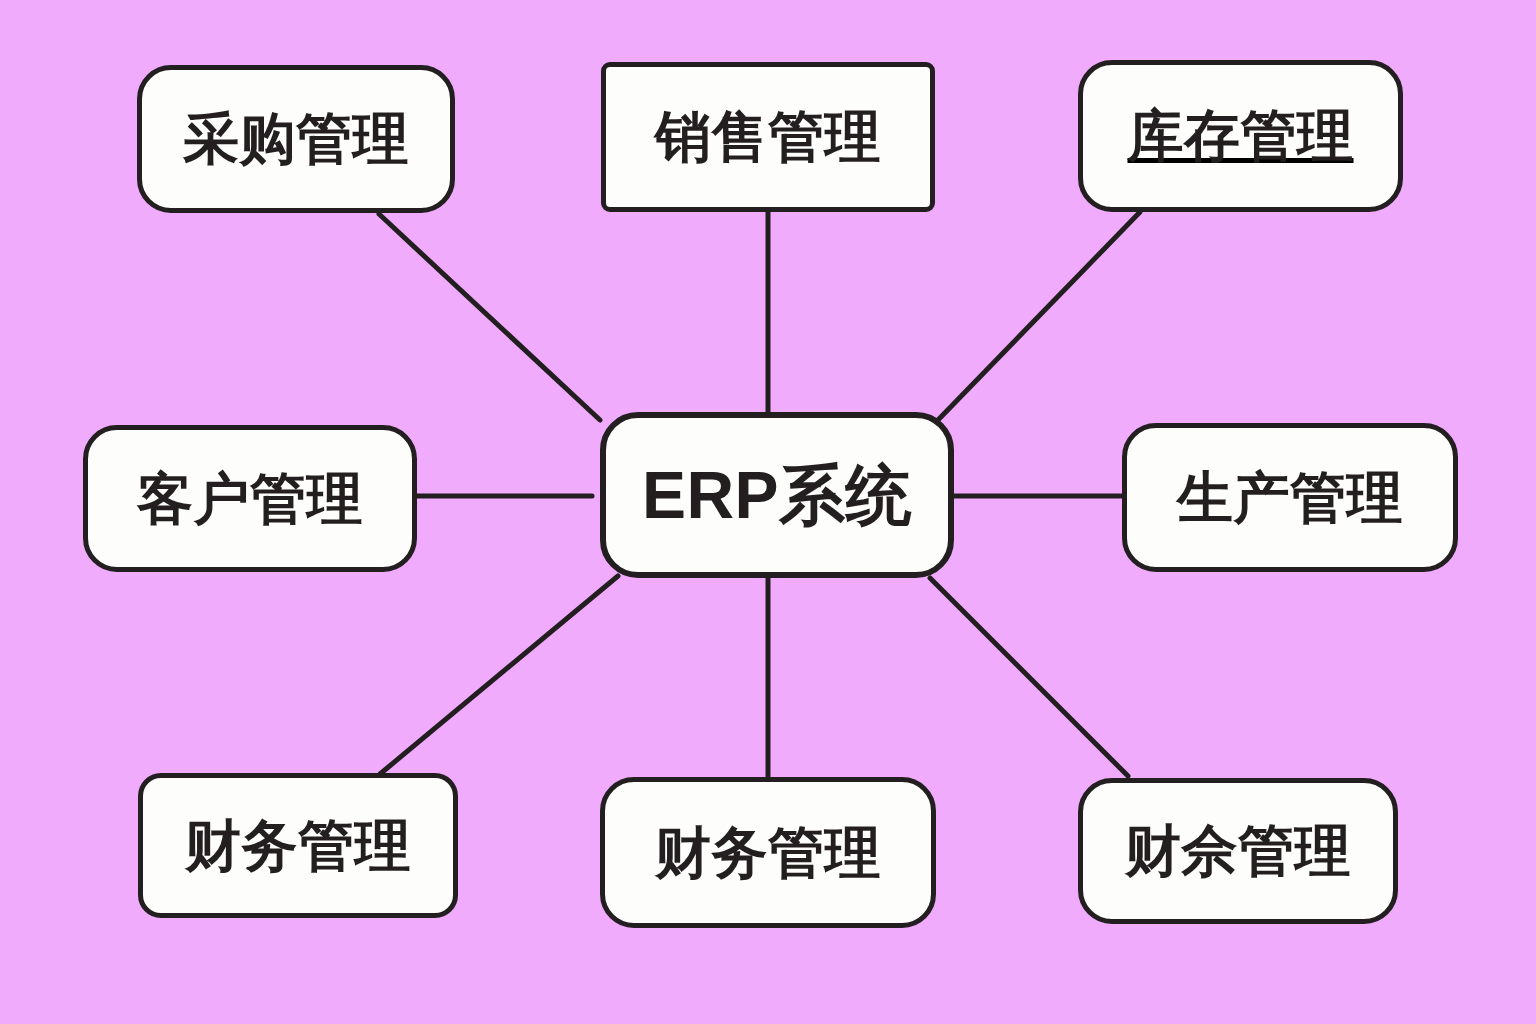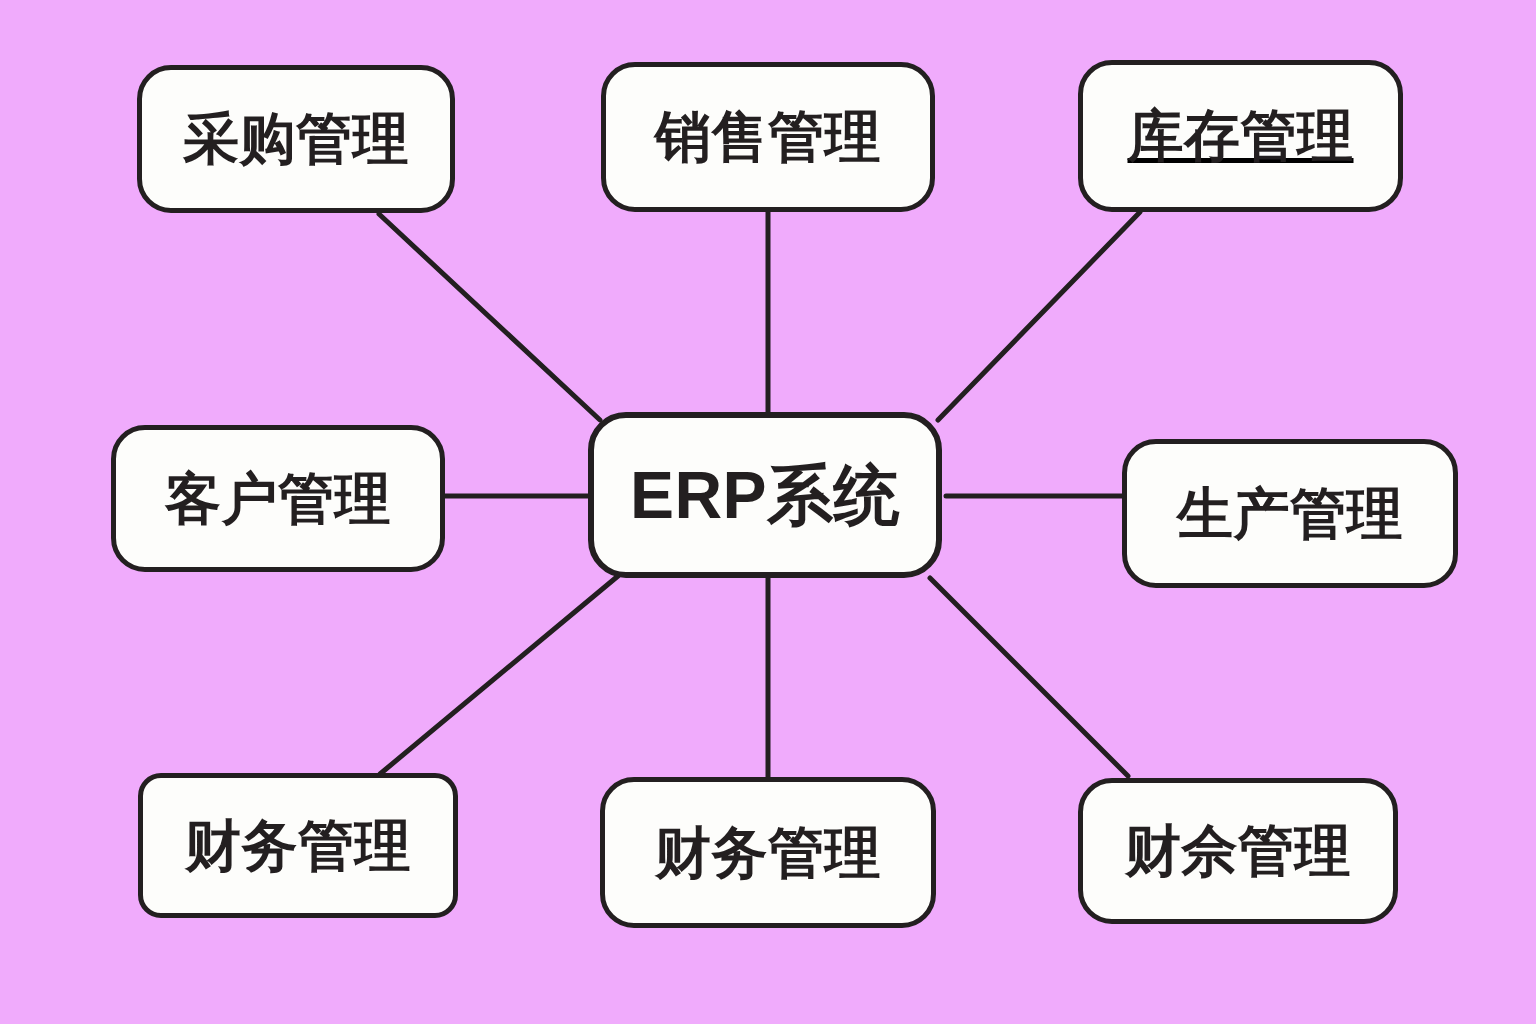--- a/index.html
+++ b/index.html
@@ -71,45 +71,45 @@
         <line x1="618" y1="576" x2="380" y2="774"></line>
         <line x1="768" y1="578" x2="768" y2="777"></line>
         <line x1="930" y1="578" x2="1128" y2="776"></line>
       </g>
   </svg>
 
   <div class="node satellite" style="left: 137px; top: 65px; width: 318px; height: 148px; background: rgb(253, 253, 251); border-color: rgb(35, 31, 32);">
     <span class="node-label">采购管理</span>
   </div>
 
-  <div class="node satellite" style="left: 601px; top: 62px; width: 334px; height: 150px; background: rgb(253, 253, 251); border-color: rgb(35, 31, 32);">
+  <div class="node satellite" style="left: 601px; top: 62px; width: 334px; height: 150px; background: rgb(253, 253, 251); border-color: rgb(35, 31, 32); border-radius: 9px;">
     <span class="node-label">销售管理</span>
   </div>
 
   <div class="node satellite" style="left: 1078px; top: 60px; width: 325px; height: 152px; background: rgb(253, 253, 251); border-color: rgb(35, 31, 32); text-decoration: underline;">
     <span class="node-label">库存管理</span>
   </div>
 
-  <div class="node satellite" style="left: 83px; top: 425px; width: 334px; height: 147px; background: rgb(253, 253, 251); border-color: rgb(35, 31, 32); margin-left: 28px;">
+  <div class="node satellite" style="left: 83px; top: 425px; width: 334px; height: 147px; background: rgb(253, 253, 251); border-color: rgb(35, 31, 32);">
     <span class="node-label">客户管理</span>
   </div>
 
-  <div class="node satellite" style="left: 1122px; top: 423px; width: 336px; height: 149px; background: rgb(253, 253, 251); border-color: rgb(35, 31, 32); margin-top: 16px;">
+  <div class="node satellite" style="left: 1122px; top: 423px; width: 336px; height: 149px; background: rgb(253, 253, 251); border-color: rgb(35, 31, 32);">
     <span class="node-label">生产管理</span>
   </div>
 
   <div class="node satellite" style="left: 138px; top: 773px; width: 320px; height: 145px; background: rgb(253, 253, 251); border-color: rgb(35, 31, 32); border-radius: 23px;">
     <span class="node-label">财务管理</span>
   </div>
 
   <div class="node satellite" style="left: 600px; top: 777px; width: 336px; height: 151px; background: rgb(253, 253, 251); border-color: rgb(35, 31, 32);">
     <span class="node-label">财务管理</span>
   </div>
 
   <div class="node satellite" style="left: 1078px; top: 778px; width: 320px; height: 146px; background: rgb(253, 253, 251); border-color: rgb(35, 31, 32); text-align: right;">
     <span class="node-label">财佘管理</span>
   </div>
 
-  <div class="node center" style="left: 588px; top: 412px; width: 354px; height: 166px; background: rgb(253, 253, 251); border-color: rgb(35, 31, 32);">
+  <div class="node center" style="left: 600px; top: 412px; width: 354px; height: 166px; background: rgb(253, 253, 251); border-color: rgb(35, 31, 32);">
     <span class="node-label">ERP系统</span>
   </div>
 
 </div>
 
 </body></html>

